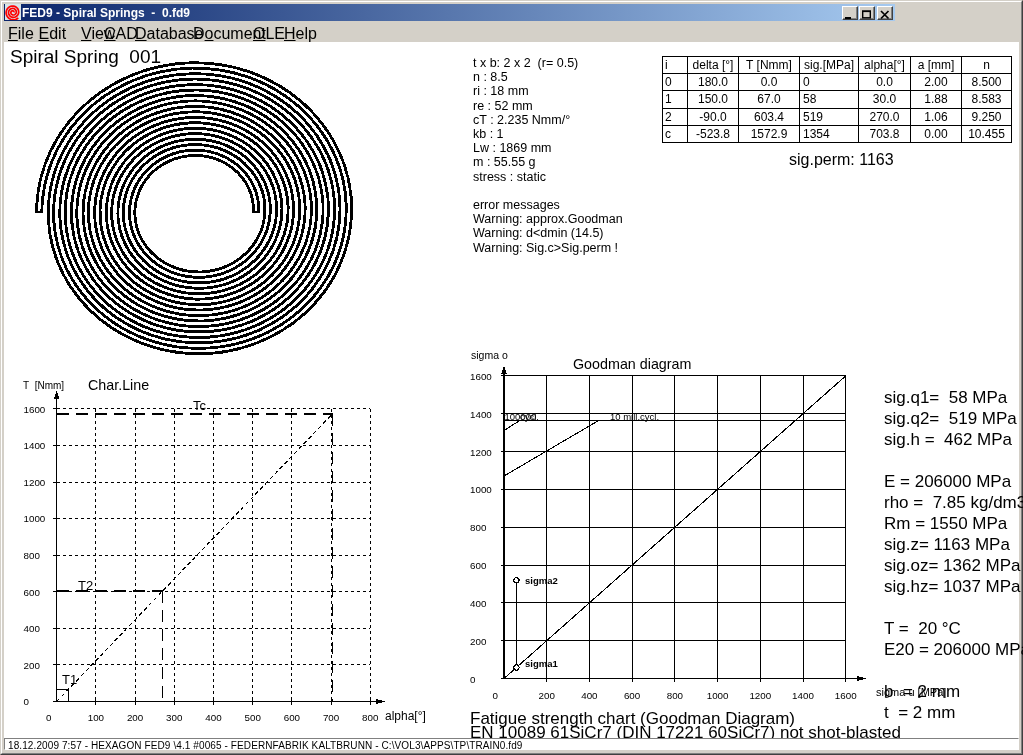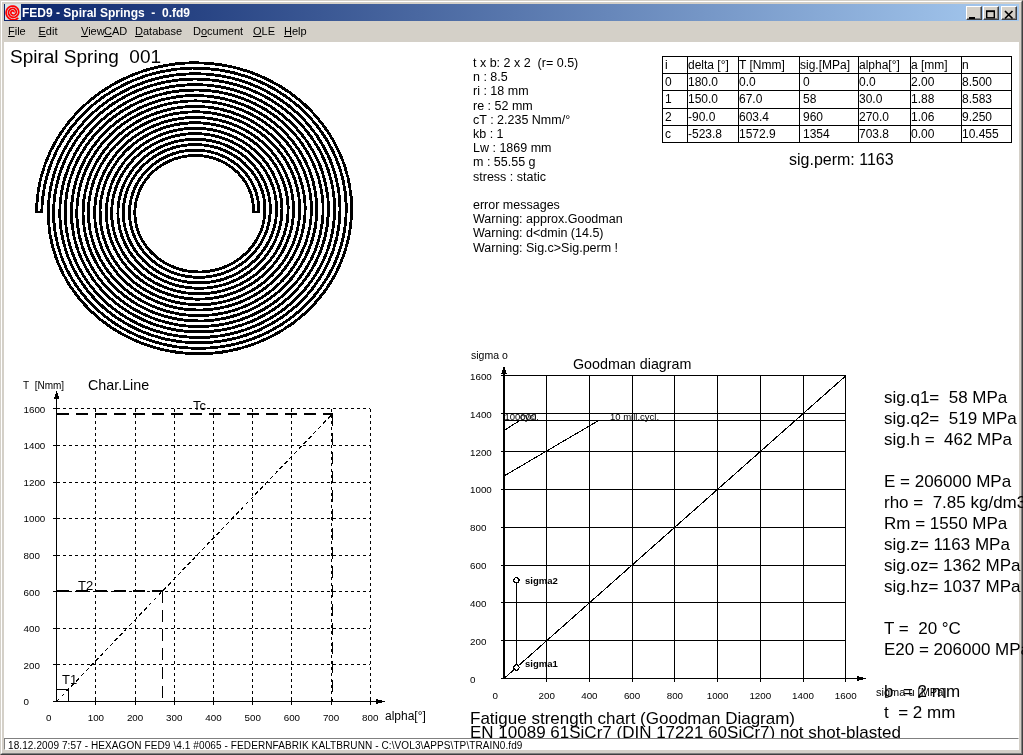--- a/index.html
+++ b/index.html
@@ -1,40 +1,40 @@
 <!DOCTYPE html>
 <html><head><meta charset="utf-8"><style>
 * { margin:0; padding:0; box-sizing:border-box; }
 html,body { width:1023px; height:755px; overflow:hidden; }
 body { background:#d4d0c8; font-family:"Liberation Sans", sans-serif; position:relative; }
 .frame { position:absolute; inset:0; border-top:1px solid #d4d0c8; border-left:1px solid #d4d0c8;
   border-right:1px solid #404040; border-bottom:1px solid #404040; }
 .frame2 { position:absolute; left:1px; top:1px; right:1px; bottom:1px;
   border-top:1px solid #fff; border-left:1px solid #fff;
   border-right:1px solid #808080; border-bottom:1px solid #808080; }
-.titlebar { position:absolute; left:4px; top:4px; width:1015px; height:17px;
+.titlebar { position:absolute; left:4px; top:4px; width:891px; height:17px;
   background:linear-gradient(to right,#0a246a,#a6caf0); }
 .title { position:absolute; left:18px; top:2px; color:#fff; font-size:12px; font-weight:bold;
   white-space:pre; }
 .icon { position:absolute; left:1px; top:0px; width:16px; height:16px; }
 .wbtn { position:absolute; top:2px; width:16px; height:14px; background:#d4d0c8;
   border-top:1px solid #fff; border-left:1px solid #fff;
   border-right:1px solid #404040; border-bottom:1px solid #404040;
   box-shadow:inset -1px -1px 0 #808080; }
 .menubar { position:absolute; left:4px; top:22px; width:1015px; height:20px; background:#d4d0c8; }
-.menu { position:absolute; top:3px; font-size:11px; color:#000; }
+.menu { position:absolute; top:3px; font-size:16px; color:#000; }
 .content { position:absolute; left:4px; top:42px; width:1015px; height:696px; background:#fff; }
 .status { position:absolute; left:4px; top:738px; width:1015px; height:12px; background:#fff;
   border-top:1px solid #808080; border-left:1px solid #808080;
   border-right:1px solid #fff; border-bottom:1px solid #fff; }
 .statustext { position:absolute; left:3px; top:1px; font-size:10px; letter-spacing:0.1px; white-space:pre; color:#000; }
 .t { position:absolute; white-space:pre; color:#000; }
 table.dat { border-collapse:collapse; position:absolute; left:662px; top:56px; table-layout:fixed; }
 table.dat td { border:1px solid #000; font-size:12px; height:17.2px; padding:0;
-  font-family:"Liberation Sans",sans-serif; color:#000; }
+  text-align:center; font-family:"Liberation Sans",sans-serif; color:#000; }
 table.dat td.l { text-align:left; padding-left:2px; }
 table.dat td.sig { text-align:left; padding-left:3px; }
 </style></head>
 <body>
 <div class="frame"></div>
 <div class="frame2"></div>
 <div class="titlebar">
  <svg class="icon" viewBox="0 0 16 16">
       <rect x="0" y="0" width="16" height="16" fill="#d8e4e8"></rect>
   <path d="M8.9 8.3L9.0 8.1L9.0 7.8L8.9 7.6L8.8 7.3L8.6 7.1L8.3 6.9L8.0 6.8L7.7 6.8L7.3 6.8L7.0 6.9L6.6 7.1L6.3 7.4L6.1 7.7L5.9 8.2L5.9 8.6L5.9 9.1L6.1 9.6L6.4 10.1L6.7 10.4L7.2 10.7L7.8 10.9L8.3 11.0L9.0 11.0L9.6 10.8L10.1 10.4L10.6 9.9L11.0 9.4L11.2 8.7L11.3 8.0L11.2 7.2L11.0 6.5L10.6 5.8L10.0 5.3L9.4 4.8L8.6 4.5L7.7 4.4L6.9 4.5L6.0 4.7L5.2 5.2L4.6 5.8L4.0 6.6L3.7 7.5L3.5 8.5L3.6 9.5L3.9 10.4L4.4 11.3L5.1 12.1L5.9 12.8L6.9 13.2L8.0 13.4L9.1 13.3L10.3 13.0L11.3 12.5L12.2 11.7L12.9 10.8L13.4 9.7L13.7 8.4L13.6 7.2L13.3 6.0L12.8 4.8L11.9 3.8L10.9 3.0L9.7 2.4L8.4 2.1L7.0 2.0L5.6 2.3L4.3 2.9L3.2 3.8L2.2 4.9L1.6 6.3L1.2 7.7L1.1 9.2L1.4 10.7L2.0 12.1L3.0 13.4L4.2 14.5L5.6 15.2L7.1 15.7L8.8 15.8L10.4 15.5L12.0 14.9L13.3 13.9" fill="none" stroke="#f00" stroke-width="1.7"></path>
@@ -281,21 +281,21 @@
         <td>67.0</td>
         <td class="sig">58</td>
         <td>30.0</td>
         <td>1.88</td>
         <td>8.583</td>
       </tr>
 <tr>
         <td class="l">2</td>
         <td>-90.0</td>
         <td>603.4</td>
-        <td class="sig">960</td>
+        <td class="sig">519</td>
         <td>270.0</td>
         <td>1.06</td>
         <td>9.250</td>
       </tr>
 <tr>
         <td class="l">c</td>
         <td>-523.8</td>
         <td>1572.9</td>
         <td class="sig">1354</td>
         <td>703.8</td>

